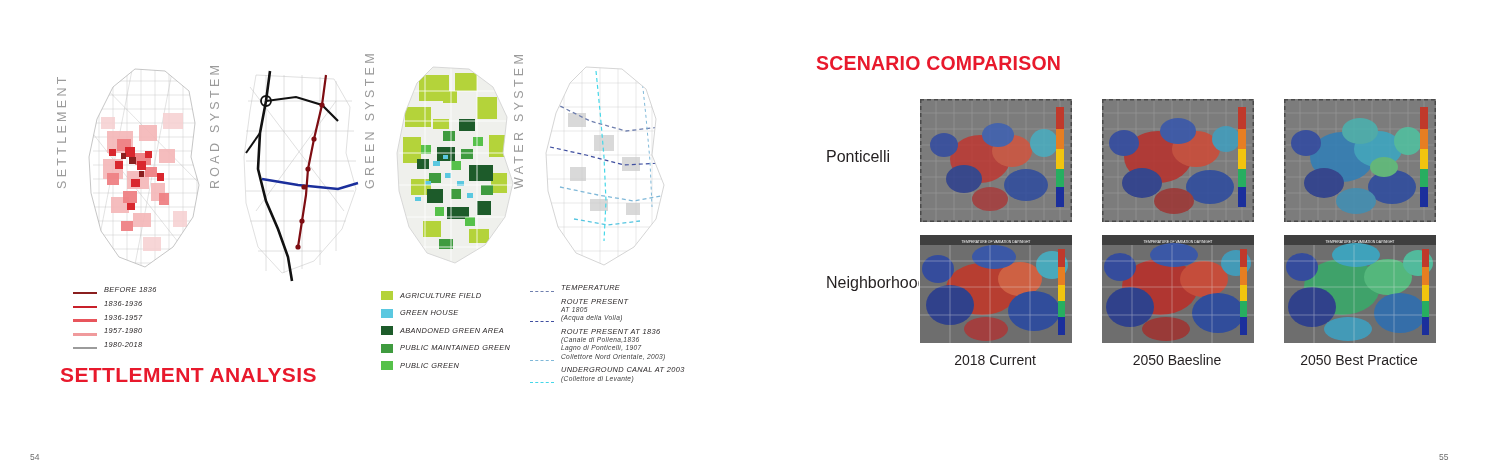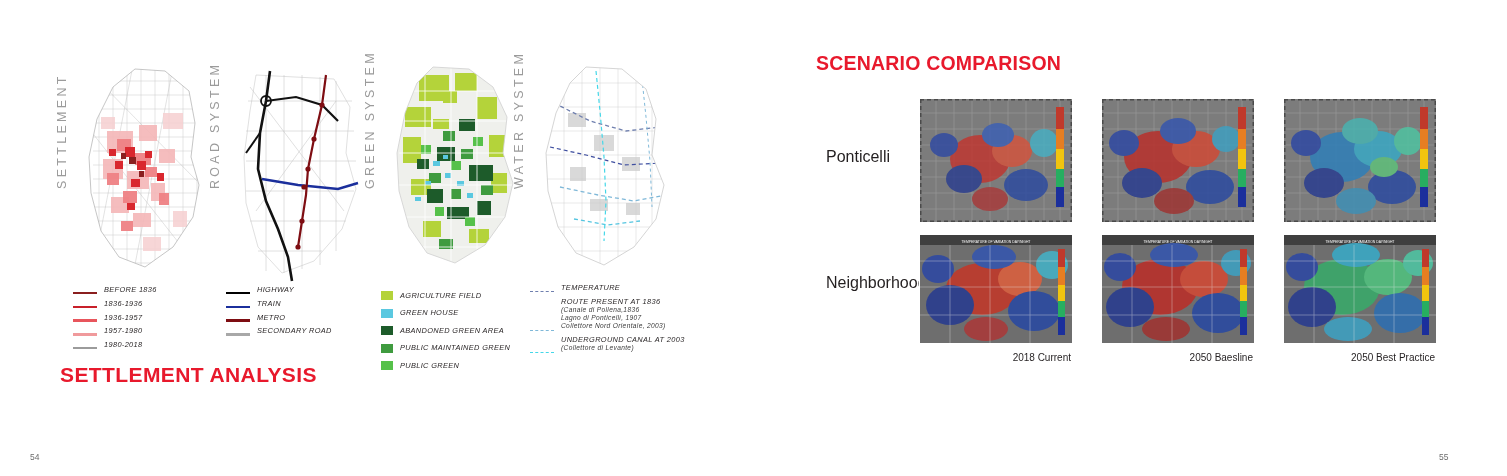--- a/index.html
+++ b/index.html
@@ -120,23 +120,23 @@
     font-size: 19.5px;
     letter-spacing: 0.2px;
   }
   .row-label {
     position: absolute;
     font-size: 16px;
     color: #231f20;
   }
   .col-label {
     position: absolute;
-    font-size: 10px;
+    font-size: 14px;
     color: #231f20;
-    text-align: right;
+    text-align: center;
   }
   .thumb {
     position: absolute;
     border: 1px solid #ffffff;
     overflow: hidden;
     background: #5a5a5a;
   }
   .caption {
     position: absolute;
     left: 45px;
@@ -261,38 +261,20 @@
           <g fill="#7e0d12">
             <circle cx="96" cy="44" r="2.6"></circle>
               <circle cx="88" cy="78" r="2.6"></circle>
             <circle cx="82" cy="108" r="2.6"></circle>
               <circle cx="78" cy="126" r="2.6"></circle>
             <circle cx="76" cy="160" r="2.6"></circle>
               <circle cx="72" cy="186" r="2.6"></circle>
           </g>
         </svg>
       </div>
-      <div class="legend" style="left:18px; top:230px; width:150px;">
-        <div class="row">
-            <span class="swatch sw-line" style="background:#000000"></span>
-            <span class="txt">HIGHWAY</span>
-          </div>
-        <div class="row">
-            <span class="swatch sw-line" style="background:#1b2f9c"></span>
-            <span class="txt">TRAIN</span>
-          </div>
-        <div class="row">
-            <span class="swatch sw-line" style="background:#7e0d12"></span>
-            <span class="txt">METRO</span>
-          </div>
-        <div class="row">
-            <span class="swatch sw-line" style="background:#a8a8a8"></span>
-            <span class="txt">SECONDARY ROAD</span>
-          </div>
-      </div>
     </div>
 
     <div class="map-col" style="left:363px; top:55px; width:180px; height:230px;">
       <div class="vlabel" style="left:0px; top:4px; height:130px;">GREEN SYSTEM</div>
       <div class="map-box" style="left:18px; top:6px; width:145px; height:222px;">
         <svg class="map-svg" width="145" height="222" viewBox="0 0 145 222">
           <defs>
             <clipPath id="clipG">
               <path d="M52 6 L88 8 L112 26 L126 56 L122 92 L132 122 L124 156 L104 184 L74 202 L46 192 L28 166 L18 130 L16 92 L24 52 L36 22 Z"></path>
             </clipPath>
@@ -410,20 +392,25 @@
           </g>
           <path d="M56 6 L92 8 L116 28 L126 58 L122 94 L134 124 L126 158 L104 186 L74 204 L46 192 L28 166 L18 130 L16 92 L26 52 L40 22 Z" fill="none" stroke="#cacaca" stroke-width="0.8"></path>
         </svg>
       </div>
       <div class="legend" style="left:18px; top:228px; width:210px;">
         <div class="row">
             <span class="swatch sw-dash" style="border-top-color:#6f7fae"></span>
             <span class="txt"><span>TEMPERATURE</span></span>
           </div>
         <div class="row">
+            <span class="swatch sw-dash" style="border-top-color:#3f4fa0"></span>
+            <span class="txt"><span>ROUTE PRESENT</span><span class="sub" style="white-space:pre-line">AT 1805
+(Acqua della Volla)</span></span>
+          </div>
+        <div class="row">
             <span class="swatch sw-dash" style="border-top-color:#7fb8d8"></span>
             <span class="txt"><span>ROUTE PRESENT AT 1836</span><span class="sub" style="white-space:pre-line">(Canale di Pollena,1836
 Lagno di Ponticelli, 1907
 Collettore Nord Orientale, 2003)</span></span>
           </div>
         <div class="row">
             <span class="swatch sw-dash" style="border-top-color:#44d7e8"></span>
             <span class="txt"><span>UNDERGROUND CANAL AT 2003</span><span class="sub" style="white-space:pre-line">(Collettore di Levante)</span></span>
           </div>
       </div>

